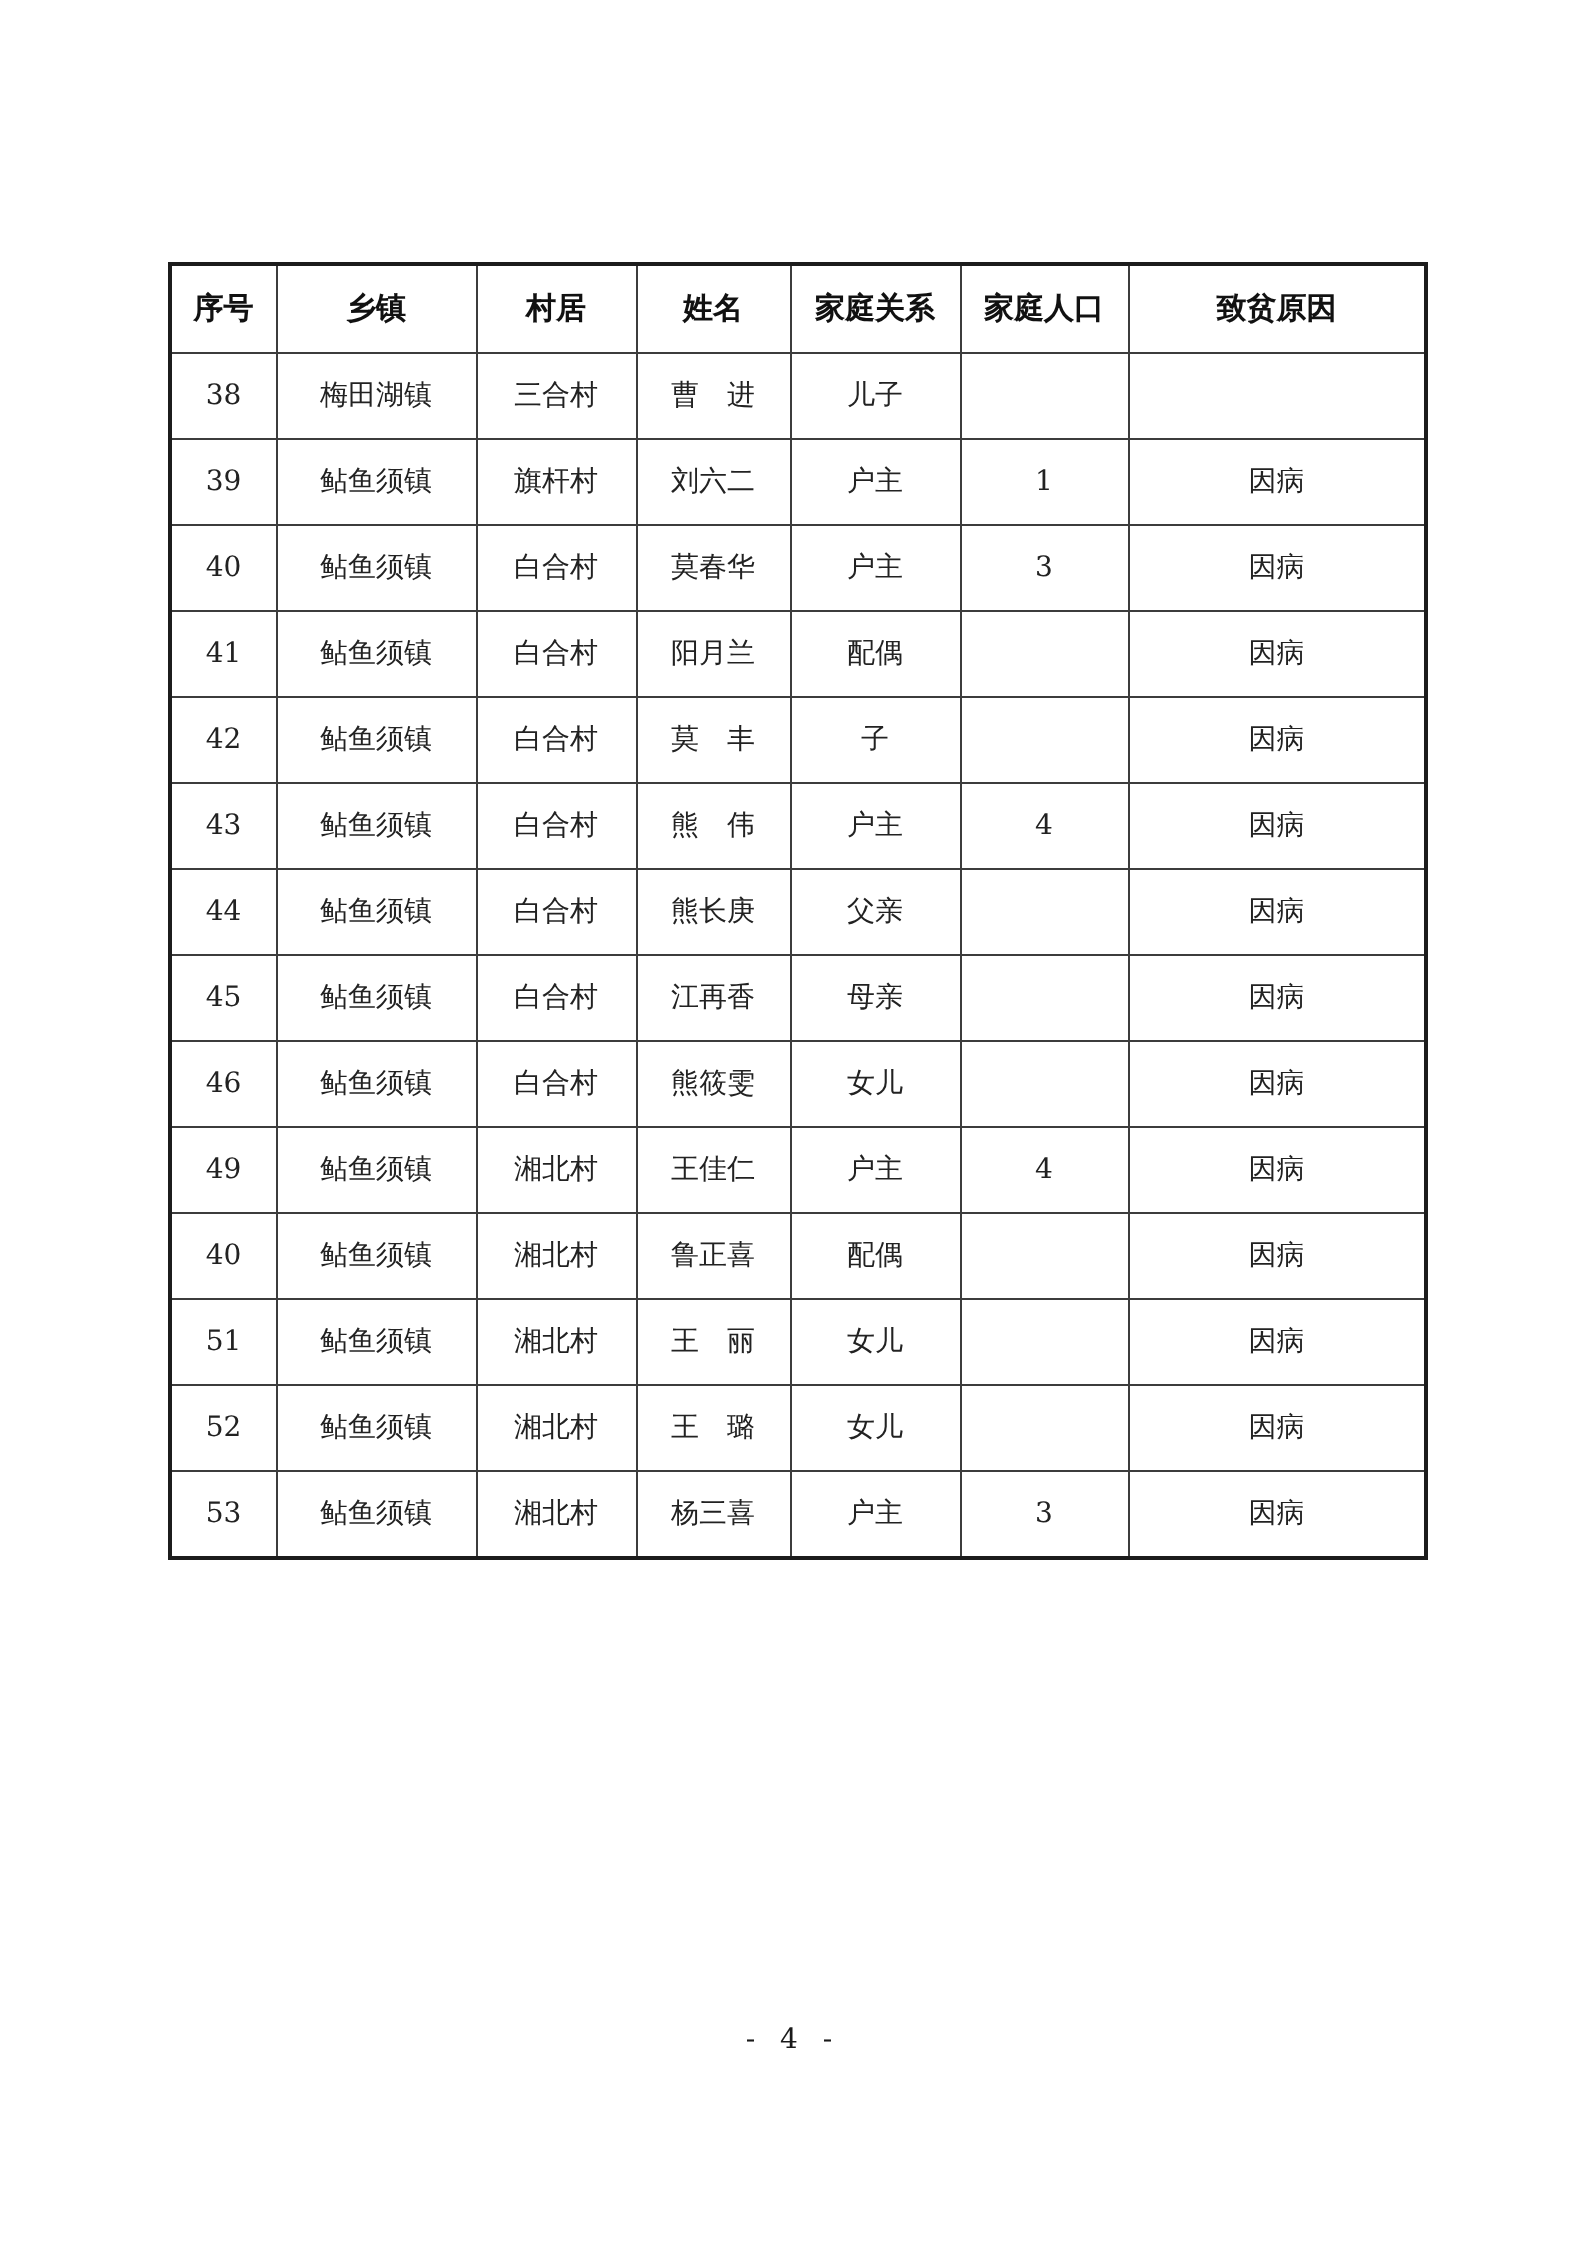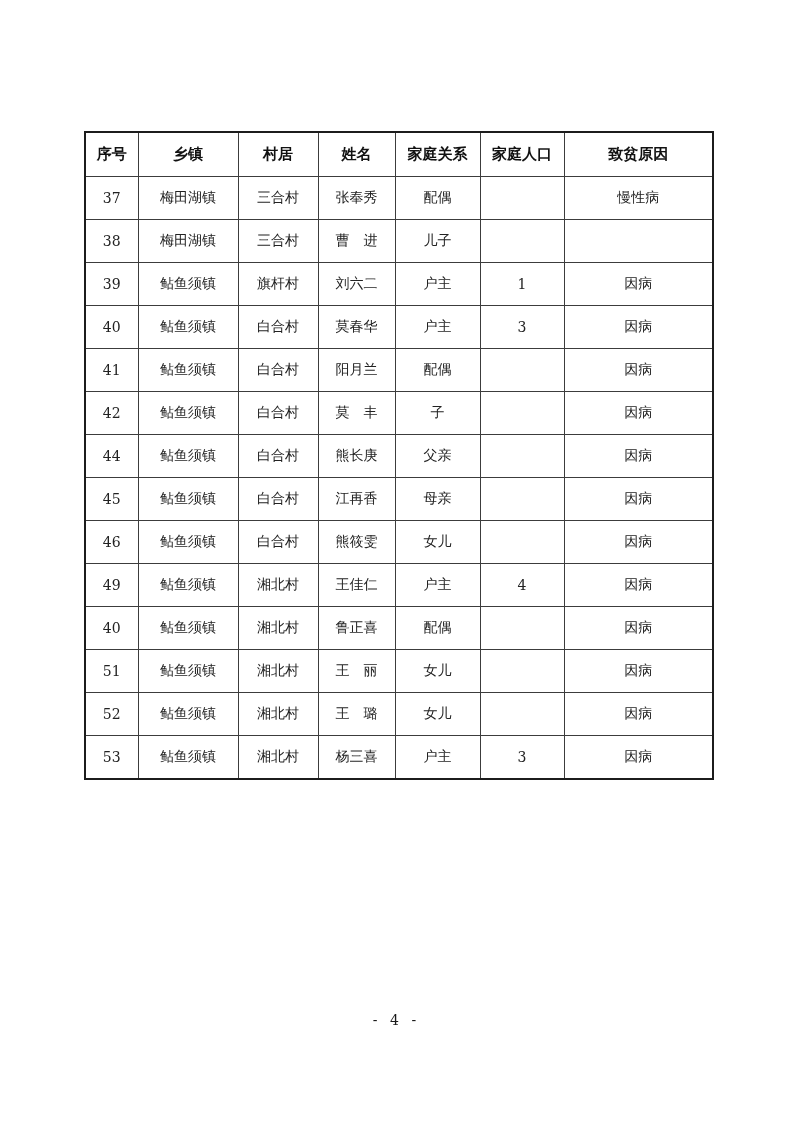--- a/index.html
+++ b/index.html
@@ -78,29 +78,20 @@
           <th>乡镇</th>
           <th>村居</th>
           <th>姓名</th>
           <th>家庭关系</th>
           <th>家庭人口</th>
           <th>致贫原因</th>
         </tr>
     </thead>
     <tbody>
         <tr>
-          <td>37</td>
-          <td>梅田湖镇</td>
-          <td>三合村</td>
-          <td>张奉秀</td>
-          <td>配偶</td>
-          <td></td>
-          <td>慢性病</td>
-        </tr>
-        <tr>
           <td>38</td>
           <td>梅田湖镇</td>
           <td>三合村</td>
           <td>曹　进</td>
           <td>儿子</td>
           <td></td>
           <td></td>
         </tr>
         <tr>
           <td>39</td>
@@ -132,20 +123,29 @@
         <tr>
           <td>42</td>
           <td>鲇鱼须镇</td>
           <td>白合村</td>
           <td>莫　丰</td>
           <td>子</td>
           <td></td>
           <td>因病</td>
         </tr>
         <tr>
+          <td>43</td>
+          <td>鲇鱼须镇</td>
+          <td>白合村</td>
+          <td>熊　伟</td>
+          <td>户主</td>
+          <td>4</td>
+          <td>因病</td>
+        </tr>
+        <tr>
           <td>44</td>
           <td>鲇鱼须镇</td>
           <td>白合村</td>
           <td>熊长庚</td>
           <td>父亲</td>
           <td></td>
           <td>因病</td>
         </tr>
         <tr>
           <td>45</td>

